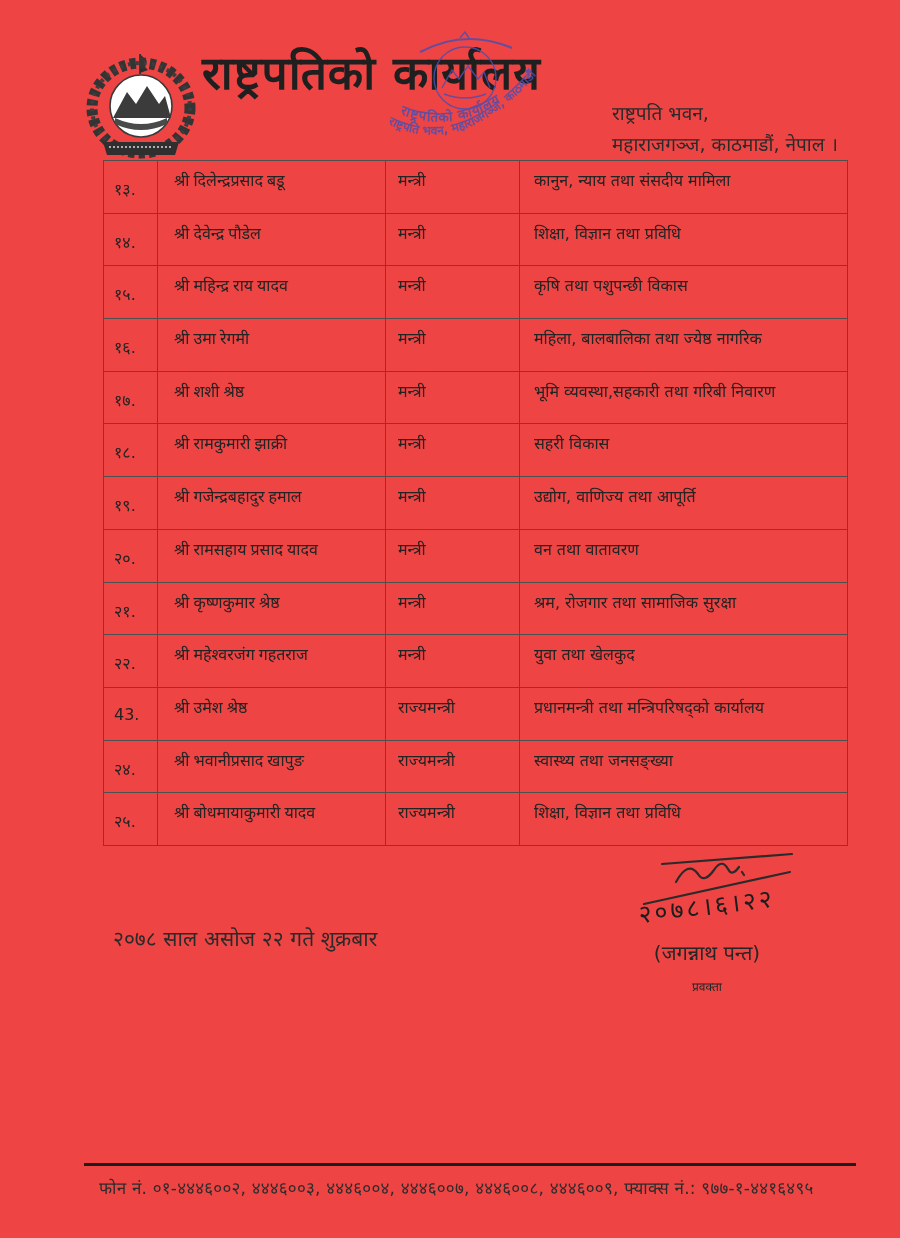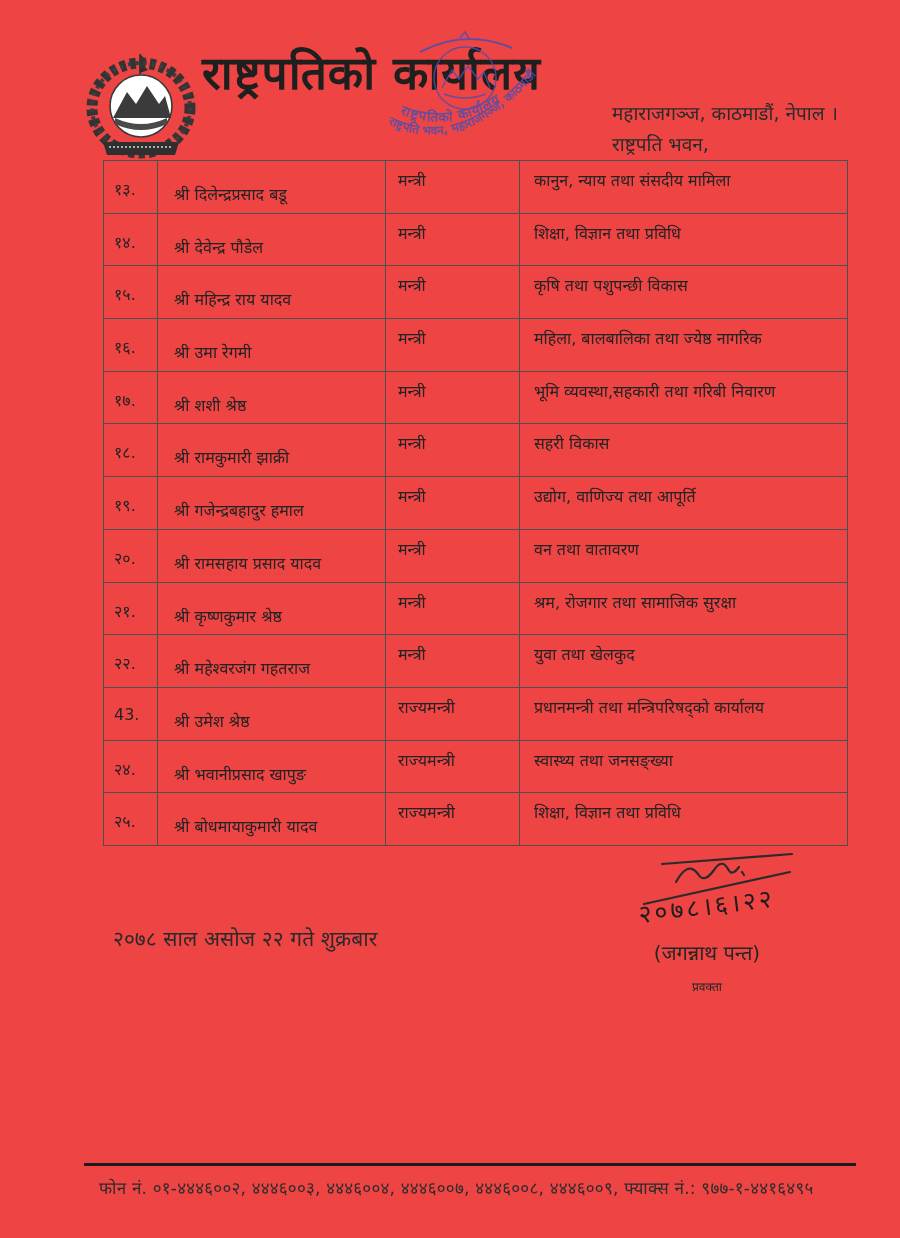--- a/index.html
+++ b/index.html
@@ -30,21 +30,21 @@
     border-collapse:collapse;table-layout:fixed;width:745px;
   }
   table.ministers td{
     border:1.4px solid #4f4f4f;
     height:52.7px;box-sizing:border-box;
     vertical-align:top;
     font-size:16px;color:#232323;
     white-space:nowrap;overflow:hidden;
   }
   td.sn{width:54px;padding:17px 0 0 10px;font-size:19px;}
-  td.name{width:228px;padding:22px 0 0 16px;}
+  td.name{width:228px;padding:8px 0 0 16px;font-family:Liberation Serif, serif;}
   td.pos{width:134px;padding:8px 0 0 12px;}
   td.min{padding:8px 0 0 14px;}
   
   .date-line{position:absolute;left:113px;top:924px;font-size:21px;color:#2a2a2a;}
   .sig-svg{position:absolute;left:612px;top:850px;width:190px;height:60px;}
   .hand-date{
     position:absolute;left:638px;top:888px;
     font-size:25px;color:#1d1d1d;letter-spacing:3px;
     transform:rotate(-7deg);white-space:nowrap;
   }
@@ -96,22 +96,22 @@
     </g>
     <g fill="#4d4fae" font-size="13.5" font-weight="bold" letter-spacing="1">
       <text><textPath href="#arc1">राष्ट्रपतिको कार्यालय</textPath></text>
     </g>
     <g fill="#4d4fae" font-size="12" font-weight="bold">
       <text><textPath href="#arc2">राष्ट्रपति भवन, महाराजगञ्ज, काठमाडौं</textPath></text>
     </g>
   </svg>
 
   <div class="address">
+    <div>राष्ट्रपति भवन,</div>
     <div>महाराजगञ्ज, काठमाडौं, नेपाल ।</div>
-    <div>राष्ट्रपति भवन,</div>
   </div>
 
   <table class="ministers">
     <tbody>
         <tr>
           <td class="sn">१३.</td>
           <td class="name">श्री दिलेन्द्रप्रसाद बडू</td>
           <td class="pos">मन्त्री</td>
           <td class="min">कानुन, न्याय तथा संसदीय मामिला</td>
         </tr>

